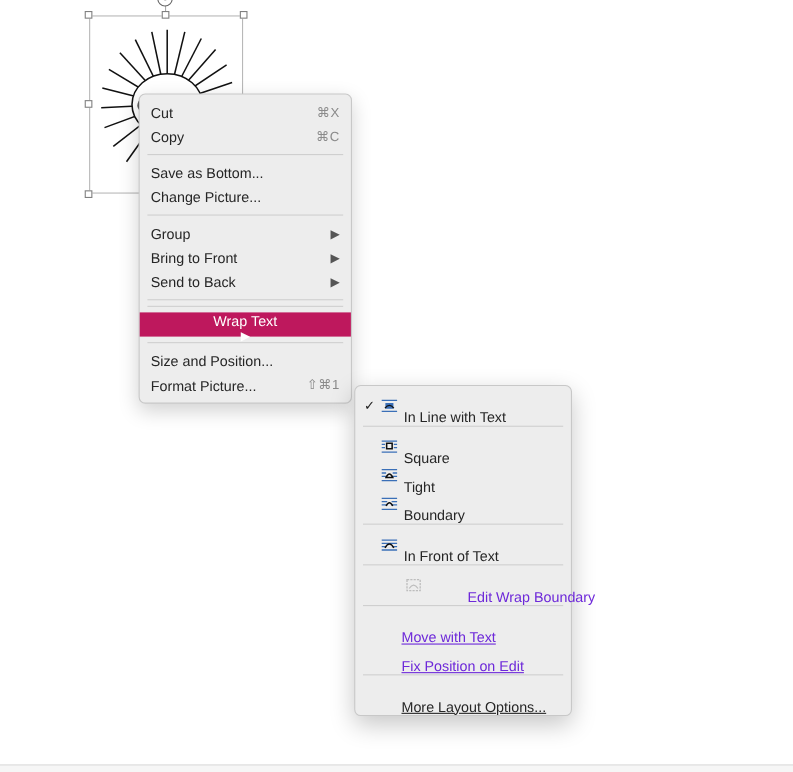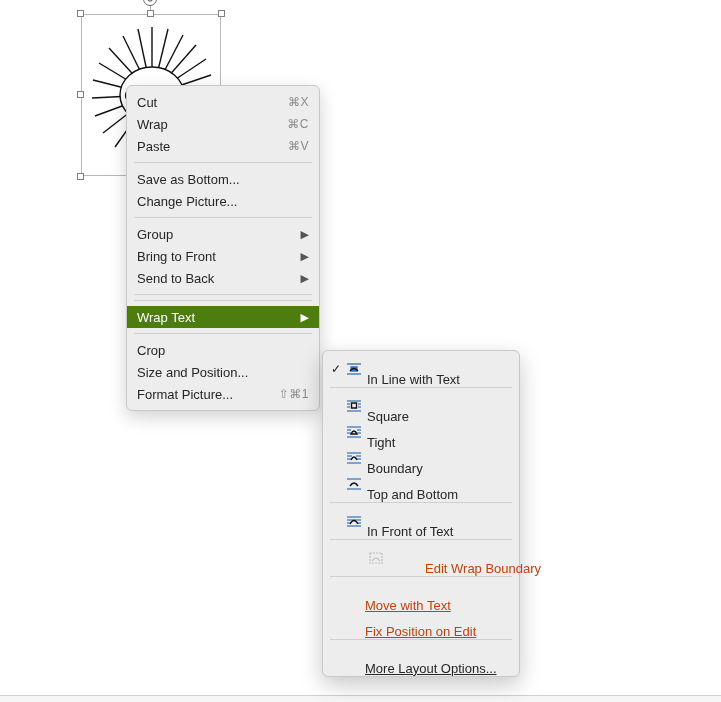--- a/index.html
+++ b/index.html
@@ -57,42 +57,42 @@
   }
   .menu .item {
     display: flex; align-items: center; justify-content: space-between;
     height: 22px; padding: 0 10px;
   }
   .menu .item .label { white-space: nowrap; }
   .menu .item .shortcut { color: #8a8a8a; font-size: 12px; letter-spacing: 0.5px; }
   .menu .item .sub-arrow { color: #555; font-size: 11px; }
   .menu .sep { height: 1px; background: #cfcfcf; margin: 5px 7px; }
   .menu .item.highlight {
-    background: #4d7c0f; color: #fff;
+    background: #be185d; color: #fff; flex-direction: column;
   }
   .menu .item.highlight .sub-arrow { color: #fff; }
 
   
   .submenu {
     position: absolute; left: 322px; top: 350px; width: 198px;
     background: #ededed; border: 1px solid #c8c8c8; border-radius: 6px;
     box-shadow: 0 8px 22px rgba(0,0,0,0.22);
     padding: 5px 0;
     font-size: 13px; color: #262626;
   }
   .submenu .sitem {
     display: flex; align-items: center;
     height: 26px; padding: 0 10px 0 6px;
   }
   .submenu .sitem .check { width: 14px; text-align: center; font-size: 12px; color: #222; }
   .submenu .sitem .icon { width: 22px; display: flex; align-items: center; justify-content: center; }
   .submenu .sitem .icon svg { width: 16px; height: 14px; }
   .submenu .sitem .lbl { flex: 1; white-space: nowrap; padding-left: 2px; margin-top: 20px; }
   .submenu .sep { height: 1px; background: #cfcfcf; margin: 5px 7px; }
-  .submenu .sitem.disabled { color: #c2410c; gap: 39px; }
+  .submenu .sitem.disabled { color: #6d28d9; gap: 39px; }
   .submenu .sitem.indent .lbl { padding-left: 36px; text-decoration: underline; }
 
 </style>
 </head>
 <body>
 
 <div class="page-bg"></div>
 <div class="page-border"></div>
 <div class="page-foot"></div>
 
@@ -142,26 +142,22 @@
   <span class="handle h-bm"></span>
   <span class="handle h-br"></span>
 </div>
 
 <div class="menu">
   <div class="item">
     <span class="label">Cut</span>
     <span class="shortcut">⌘X</span>
   </div>
   <div class="item">
-    <span class="label">Wrap</span>
+    <span class="label">Copy</span>
     <span class="shortcut">⌘C</span>
-  </div>
-  <div class="item">
-    <span class="label">Paste</span>
-    <span class="shortcut">⌘V</span>
   </div>
   <div class="sep"></div>
   <div class="item">
     <span class="label">Save as Bottom...</span>
   </div>
   <div class="item">
     <span class="label">Change Picture...</span>
   </div>
   <div class="sep"></div>
   <div class="item">
@@ -176,23 +172,20 @@
     <span class="label">Send to Back</span>
     <span class="sub-arrow">▶</span>
   </div>
   <div class="sep"></div>
   <div class="sep"></div>
   <div class="item highlight">
     <span class="label">Wrap Text</span>
     <span class="sub-arrow">▶</span>
   </div>
   <div class="sep"></div>
-  <div class="item">
-    <span class="label">Crop</span>
-  </div>
   <div class="item">
     <span class="label">Size and Position...</span>
   </div>
   <div class="item">
     <span class="label">Format Picture...</span>
     <span class="shortcut">⇧⌘1</span>
   </div>
 </div>
 
 <div class="submenu">
@@ -255,33 +248,20 @@
             <line x1="10" y1="5" x2="15" y2="5"></line>
             <line x1="1" y1="8" x2="6" y2="8"></line>
             <line x1="10" y1="8" x2="15" y2="8"></line>
             <line x1="1" y1="12" x2="15" y2="12"></line>
             <path d="M5 9 Q8 3 11 9" stroke="#111" fill="none" stroke-width="1.4"></path>
           </g>
         </svg>
     </span>
     <span class="lbl">Boundary</span>
   </div>
-  <div class="sitem">
-    <span class="check"></span>
-    <span class="icon">
-      <svg viewBox="0 0 16 14">
-          <g stroke="#3a6fb7" stroke-width="1.2">
-            <line x1="1" y1="2" x2="15" y2="2"></line>
-            <line x1="1" y1="12" x2="15" y2="12"></line>
-            <path d="M4 9 Q8 3 12 9" stroke="#111" fill="none" stroke-width="1.4"></path>
-          </g>
-        </svg>
-    </span>
-    <span class="lbl">Top and Bottom</span>
-  </div>
   <div class="sep"></div>
   <div class="sitem">
     <span class="check"></span>
     <span class="icon">
       <svg viewBox="0 0 16 14">
           <g>
             <g stroke="#3a6fb7" stroke-width="1.2">
               <line x1="1" y1="3" x2="15" y2="3"></line>
               <line x1="1" y1="6" x2="15" y2="6"></line>
               <line x1="1" y1="9" x2="15" y2="9"></line>

